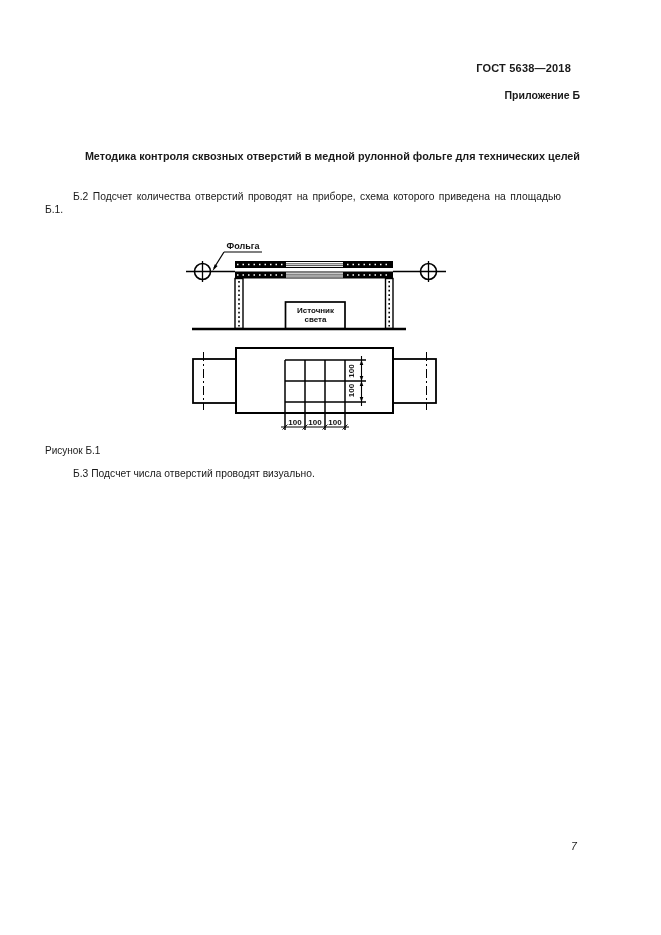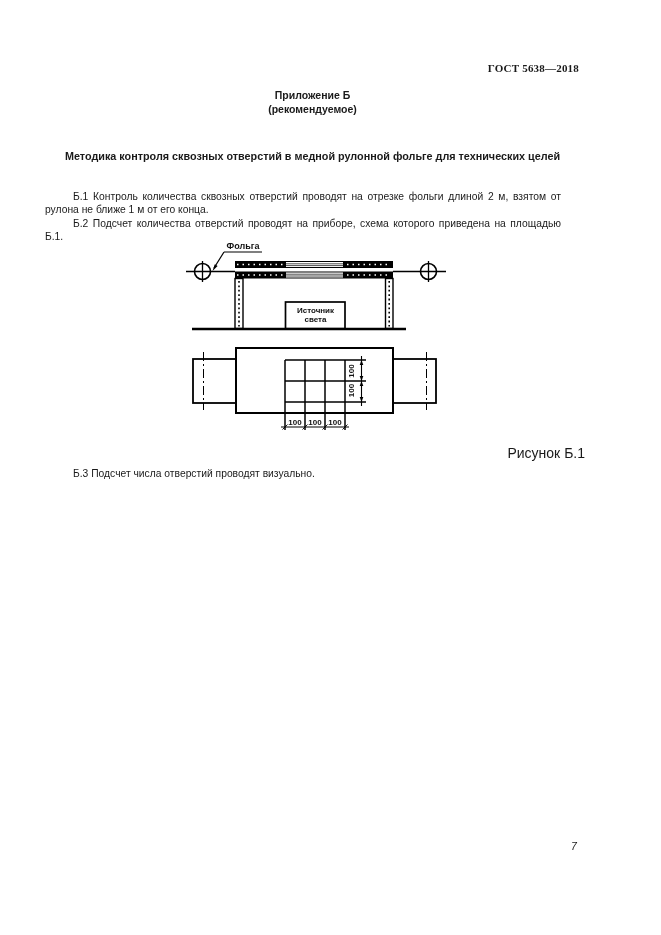--- a/index.html
+++ b/index.html
@@ -5,72 +5,70 @@
   html,body{margin:0;padding:0;background:#ffffff;}
   .page{
     position:relative;
     width:661px;height:935px;
     background:#ffffff;
     font-family:"Liberation Sans", sans-serif;
     color:#1a1a1a;
     overflow:hidden;
   }
   .doc-code{
-    position:absolute;top:62px;right:82px;
-    font-size:11px;font-weight:700;letter-spacing:.2px;font-family:Liberation Serif, serif;
+    position:absolute;top:62px;right:90px;
+    font-size:11px;font-weight:700;letter-spacing:.2px;
   }
   .appendix{
     position:absolute;top:89px;left:45px;width:535px;
-    text-align:center;font-size:10.5px;font-weight:700;line-height:13.5px;
+    text-align:right;font-size:10.5px;font-weight:700;line-height:13.5px;
   }
   .doc-title{
     position:absolute;top:149px;left:45px;width:535px;
-    text-align:center;font-size:10.8px;font-weight:700;line-height:15px;
+    text-align:right;font-size:10.8px;font-weight:700;line-height:15px;
   }
   .doc-title .tline{white-space:nowrap;}
   .bodytext{
     position:absolute;left:45px;width:516px;
     font-size:10.3px;line-height:13.4px;text-align:justify;
   }
   .bodytext p{margin:0;text-indent:28px;}
   .block-b12{top:190px;}
   .block-desc{top:467px;}
   .bodytext sup{font-size:7.5px;line-height:0;}
   .fig-caption{
     position:absolute;top:445px;left:45px;width:540px;
-    text-align:right;font-size:14px;
+    text-align:left;font-size:10px;
   }
   .page-num{
     position:absolute;top:840px;left:571px;
     font-size:10.5px;font-style:italic;
   }
   .fig-svg{position:absolute;left:160px;top:236px;}
   .fig-svg text{
     font-family:"Liberation Sans", sans-serif;
     fill:#111;font-weight:700;
   }
 </style>
 </head>
 <body>
 
 <div class="page">
 
   <div class="doc-code">ГОСТ 5638—2018</div>
 
   <div class="appendix">
     <div>Приложение Б</div>
-    <div>(рекомендуемое)</div>
   </div>
 
   <div class="doc-title">
     <div class="tline">Методика контроля сквозных отверстий в медной рулонной фольге для технических целей</div>
   </div>
 
   <div class="bodytext block-b12">
-    <p>Б.1 Контроль количества сквозных отверстий проводят на отрезке фольги длиной 2 м, взятом от рулона не ближе 1 м от его конца.</p>
     <p>Б.2 Подсчет количества отверстий проводят на приборе, схема которого приведена на площадью Б.1.</p>
   </div>
 
   <svg class="fig-svg" width="320" height="200" viewBox="160 236 320 200" fill="none" stroke="#000">
 
     <g>
 
       <g>
         <text x="243" y="249" font-size="9" text-anchor="middle" stroke="none">Фольга</text>
         <line x1="224" y1="252" x2="262" y2="252" stroke-width="1.2"></line>

